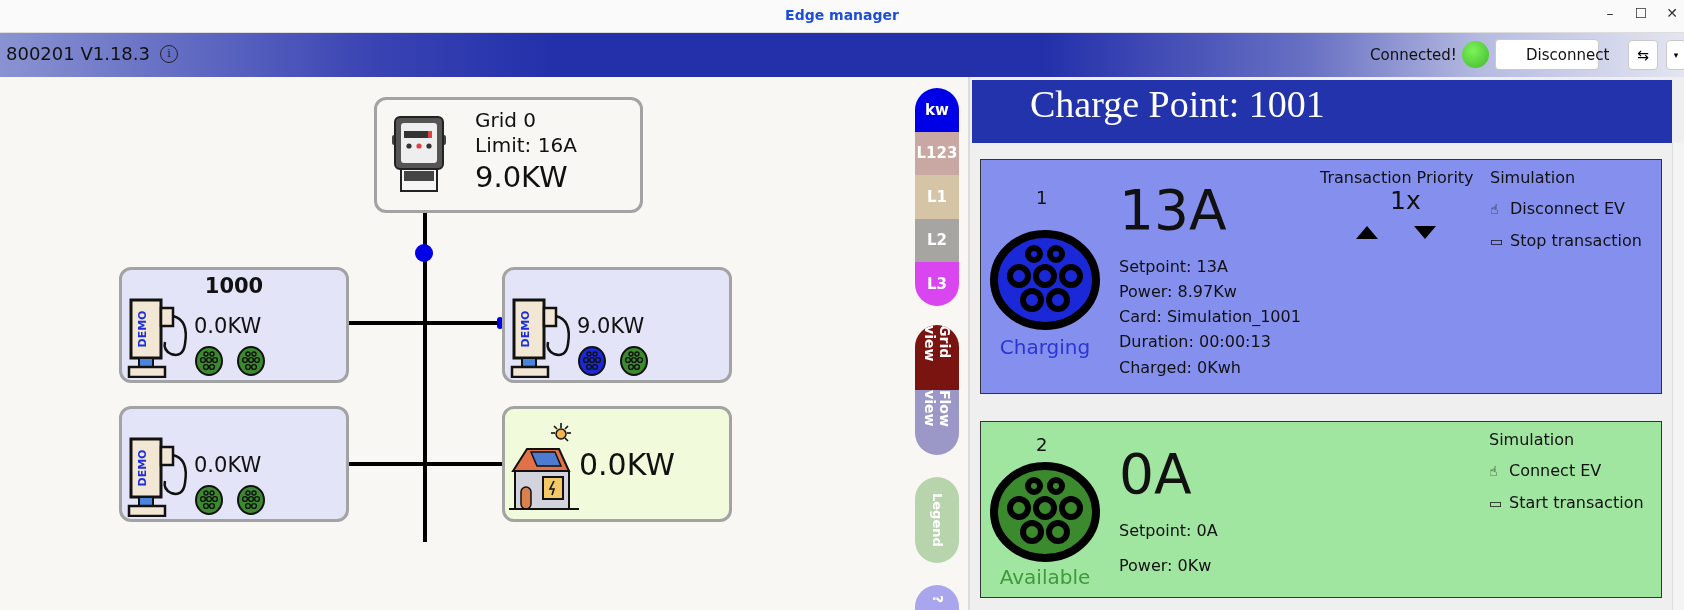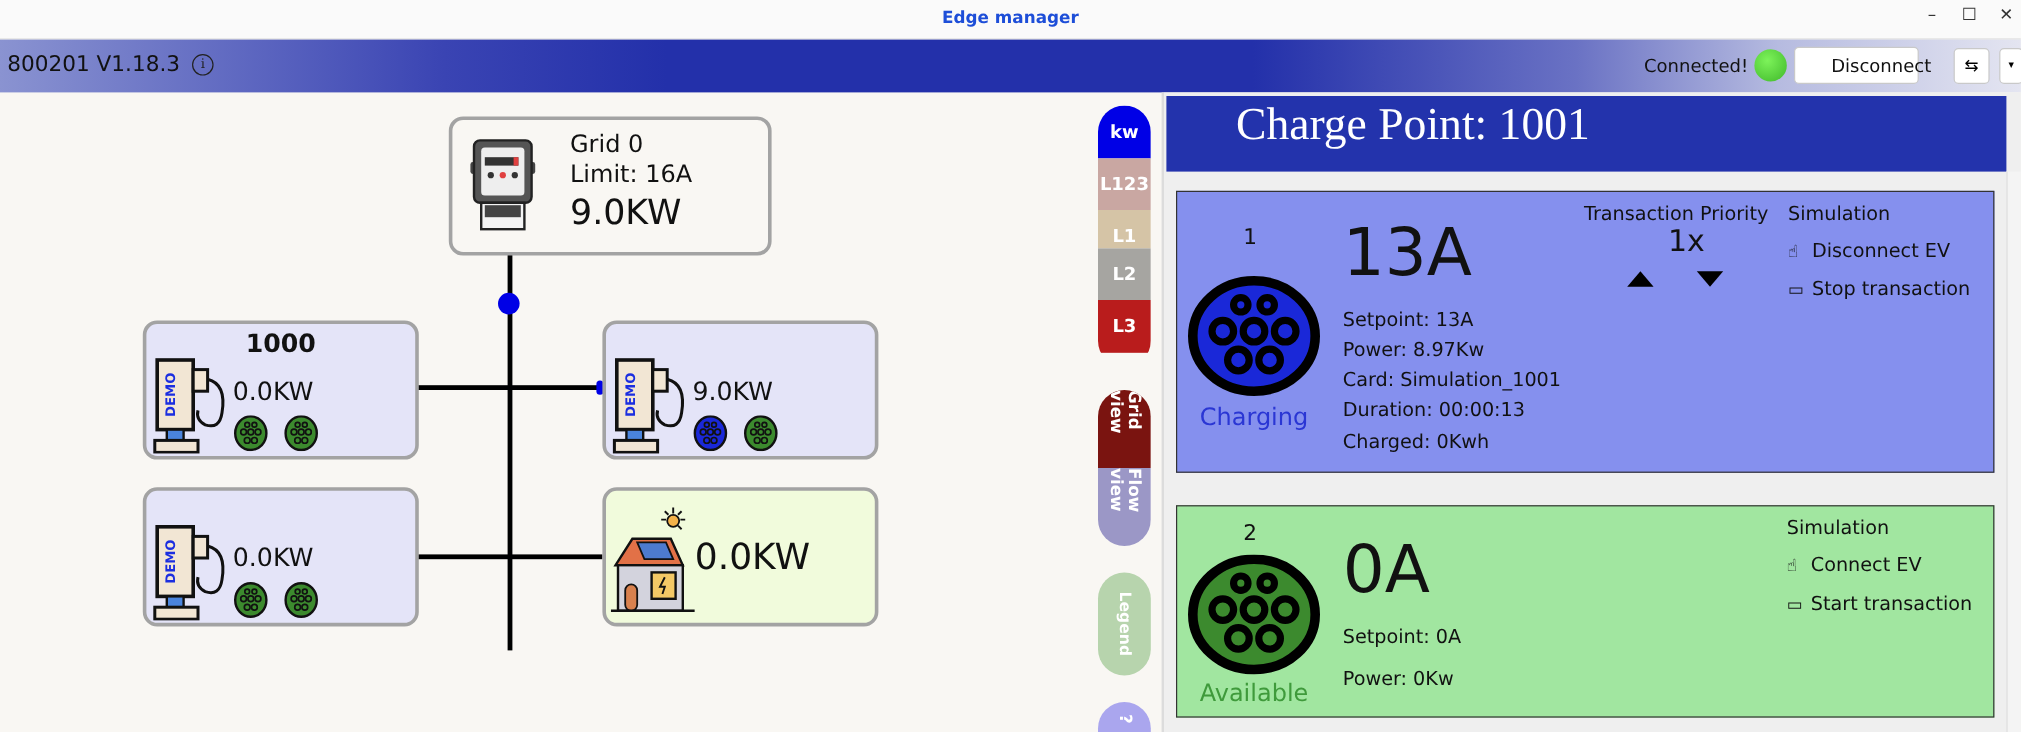--- a/index.html
+++ b/index.html
@@ -233,23 +233,23 @@
       <path d="M45 60 L41 68 L45 68 L43 74" fill="none" stroke="#111" stroke-width="1.6"></path>
       <line x1="0" y1="88" x2="70" y2="88" stroke="#111" stroke-width="2"></line>
     </svg>
     <span class="pw">0.0KW</span>
   </div>
 </div>
 
 <div class="pill-stack" style="top:88px; height:218px;">
   <div class="pill-seg" style="height:44px; line-height:44px; background:#0000e6;">kw</div>
   <div class="pill-seg" style="height:43px; line-height:43px; background:#c9a7a2;">L123</div>
-  <div class="pill-seg" style="height:32px; line-height:44px; background:#d5c4a6;">L1</div>
+  <div class="pill-seg" style="height:44px; line-height:44px; background:#d5c4a6;">L1</div>
   <div class="pill-seg" style="height:43px; line-height:43px; background:#a6a5a1;">L2</div>
-  <div class="pill-seg" style="height:44px; line-height:44px; background:#b91c1c;">L3</div>
+  <div class="pill-seg" style="height:44px; line-height:44px; background:#d946ef;">L3</div>
 </div>
 
 <div class="pill-stack" style="top:325px; height:130px;">
   <div style="height:65px; background:#7a1410; display:flex; align-items:center; justify-content:center;">
     <span class="vtext">Grid view</span>
   </div>
   <div style="height:65px; background:#9b97c6; display:flex; align-items:center; justify-content:center;">
     <span class="vtext">Flow view</span>
   </div>
 </div>

